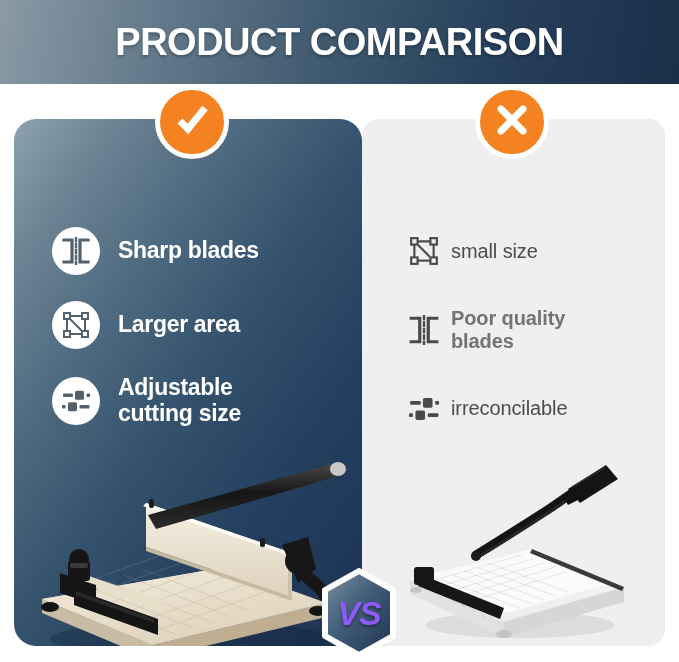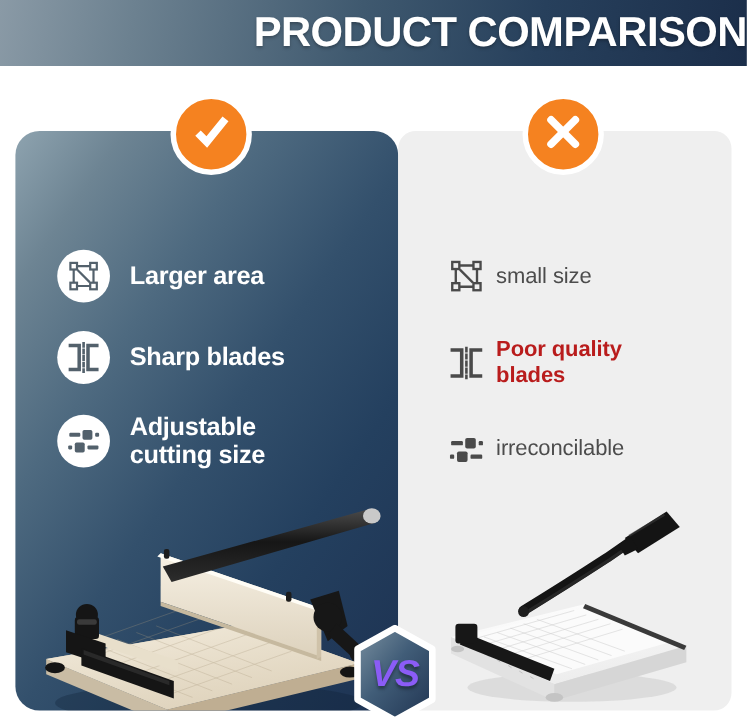--- a/index.html
+++ b/index.html
@@ -11,25 +11,25 @@
     font-family: "Liberation Sans", sans-serif;
     overflow: hidden;
     position: relative;
   }
 
   
   .header {
     position: absolute;
     top: 0; left: 0;
     width: 679px;
-    height: 60px;
+    height: 84px;
     background: linear-gradient(100deg, #8a9aa6 0%, #6c8190 18%, #3f596f 48%, #27405c 72%, #1b2e4a 100%);
     display: flex;
     align-items: center;
-    justify-content: flex-end;
+    justify-content: center;
   }
   .header-title {
     color: #ffffff;
     font-size: 38px;
     font-weight: bold;
     letter-spacing: -0.5px;
     text-transform: uppercase;
     font-family: "Liberation Sans", sans-serif;
     text-shadow: 0 2px 3px rgba(0,0,0,0.28);
     white-space: nowrap;
@@ -98,21 +98,21 @@
     letter-spacing: -0.3px;
   }
   .label-right {
     margin-left: 5px;
     color: #4c4c4c;
     font-size: 20px;
     font-weight: normal;
     line-height: 1.14;
     letter-spacing: -0.1px;
   }
-  .label-right.med { font-weight: bold; color: #b91c1c; }
+  .label-right.med { font-weight: bold; color: #737373; }
 
   
   .vs-wrap {
     position: absolute;
     left: 316px; top: 492px;
     width: 86px; height: 90px;
     z-index: 40;
   }
   .vs-text {
     position: absolute;
@@ -136,53 +136,53 @@
 
 <div class="header">
   <div class="header-title">PRODUCT COMPARISON</div>
 </div>
 
 <div class="panels">
 
   <div class="panel-left">
 
     <div class="list-left">
+
+      <div class="row">
+        <span class="ico-circle">
+          <svg width="30" height="28" viewBox="0 0 30 28">
+            <g stroke="#53616c" stroke-width="3.2" fill="none" stroke-linecap="square">
+              <path d="M3 3 L11 3 L11 25 L3 25"></path>
+              <path d="M27 3 L19 3 L19 25 L27 25"></path>
+              <line x1="15" y1="1" x2="15" y2="27" stroke-width="2.4" stroke-dasharray="3 3"></line>
+            </g>
+          </svg>
+        </span>
+        <span class="label-left">Sharp blades</span>
+      </div>
 
       <div class="row">
         <span class="ico-circle">
           <svg width="28" height="28" viewBox="0 0 28 28">
             <g stroke="#53616c" stroke-width="2" fill="none">
               <line x1="6" y1="5" x2="22" y2="5"></line>
               <line x1="6" y1="23" x2="22" y2="23"></line>
               <line x1="5" y1="6" x2="5" y2="22"></line>
               <line x1="23" y1="6" x2="23" y2="22"></line>
               <line x1="8.5" y1="8.5" x2="19.5" y2="19.5"></line>
             </g>
             <g fill="#ffffff" stroke="#53616c" stroke-width="2">
               <rect x="2" y="2" width="6" height="6"></rect>
               <rect x="20" y="2" width="6" height="6"></rect>
               <rect x="2" y="20" width="6" height="6"></rect>
               <rect x="20" y="20" width="6" height="6"></rect>
             </g>
           </svg>
         </span>
         <span class="label-left">Larger area</span>
-      </div>
-
-      <div class="row">
-        <span class="ico-circle">
-          <svg width="30" height="28" viewBox="0 0 30 28">
-            <g stroke="#53616c" stroke-width="3.2" fill="none" stroke-linecap="square">
-              <path d="M3 3 L11 3 L11 25 L3 25"></path>
-              <path d="M27 3 L19 3 L19 25 L27 25"></path>
-              <line x1="15" y1="1" x2="15" y2="27" stroke-width="2.4" stroke-dasharray="3 3"></line>
-            </g>
-          </svg>
-        </span>
-        <span class="label-left">Sharp blades</span>
       </div>
 
       <div class="row">
         <span class="ico-circle">
           <svg width="30" height="26" viewBox="0 0 30 26">
             <g fill="#53616c">
               <rect x="2" y="5.5" width="10" height="3.6" rx="1"></rect>
               <rect x="14" y="2.8" width="9" height="9" rx="1.6"></rect>
               <rect x="25.5" y="5.5" width="3.6" height="3.6" rx="1"></rect>
               <rect x="1" y="17" width="3.6" height="3.6" rx="1"></rect>

